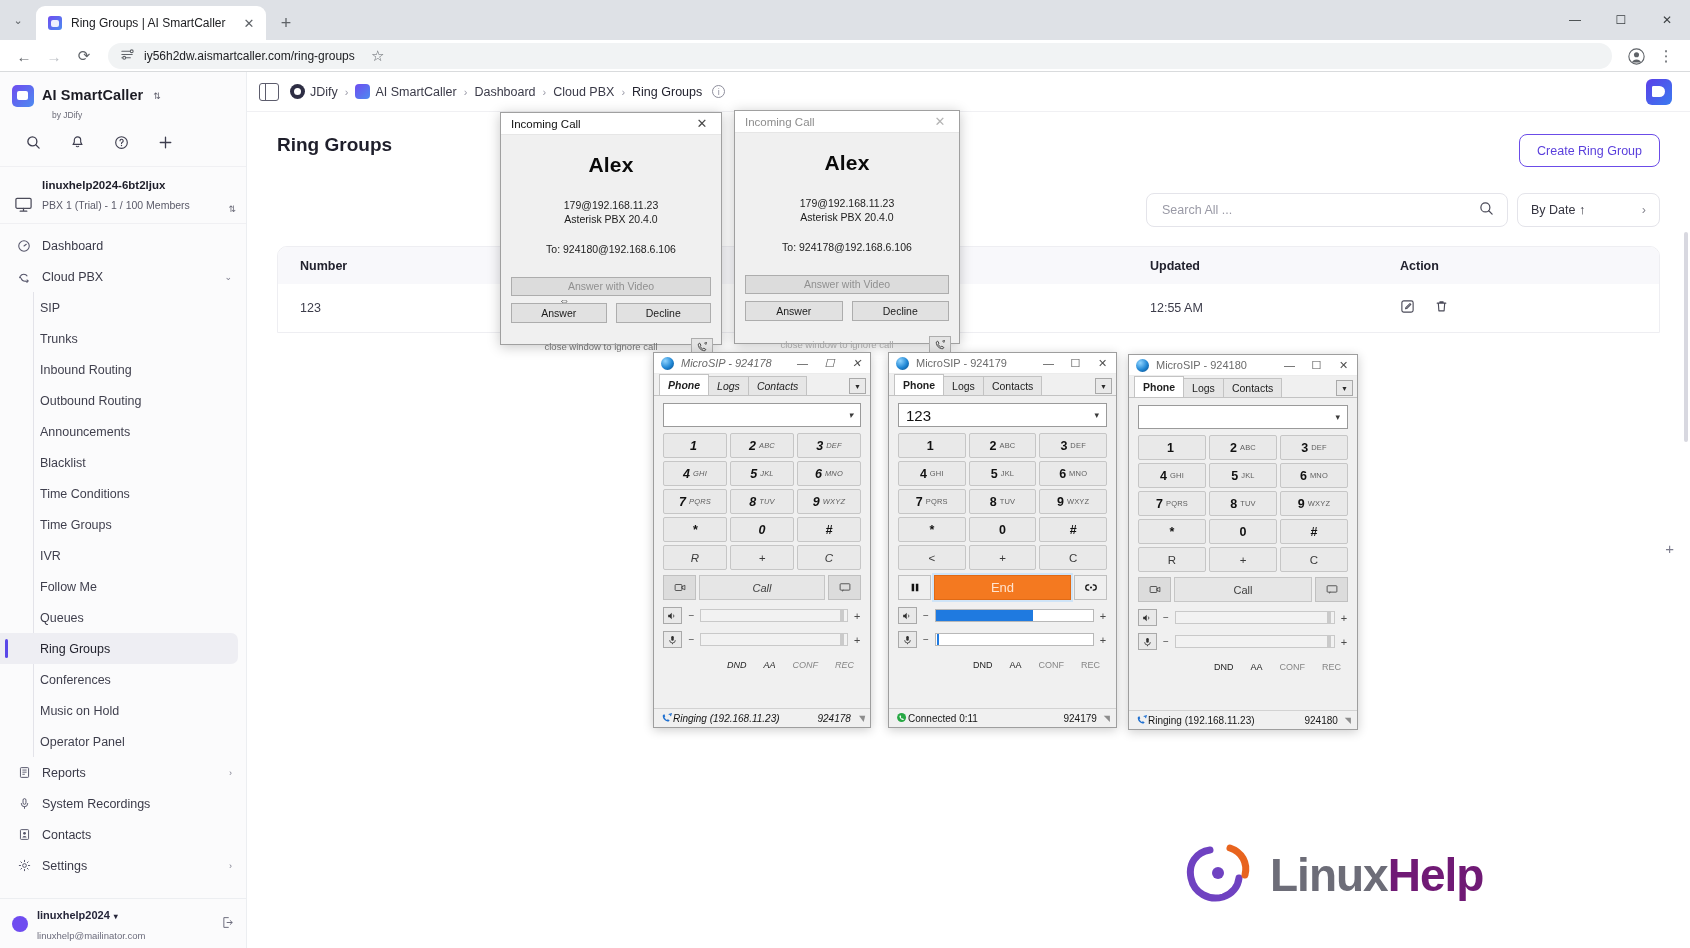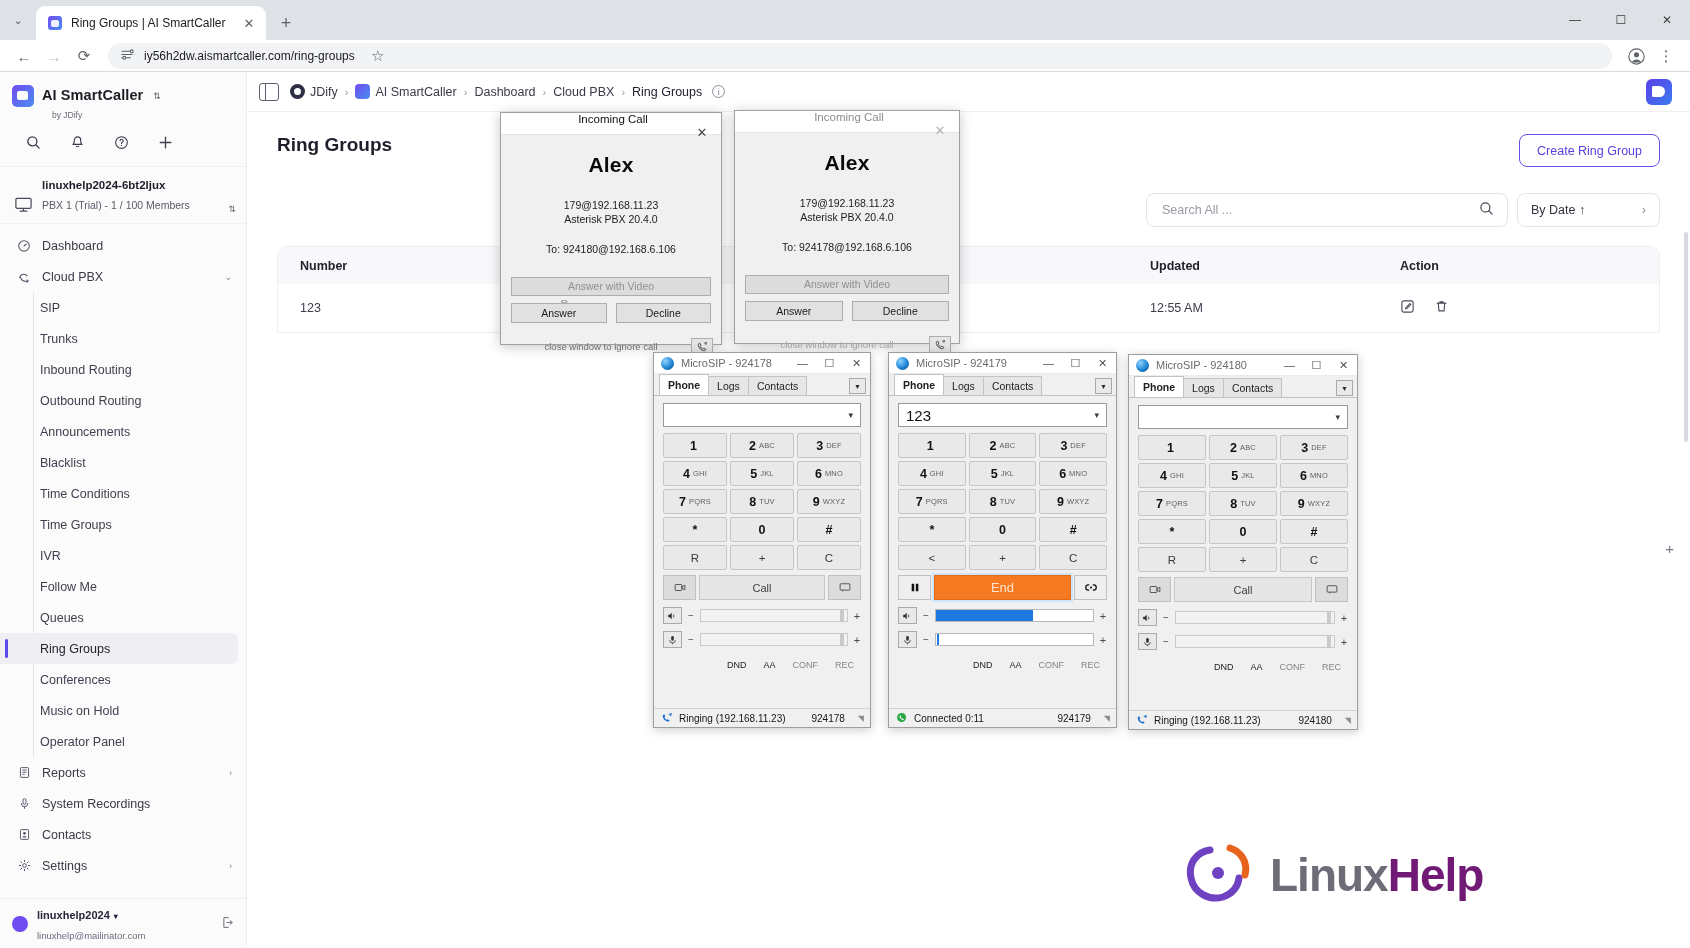--- a/index.html
+++ b/index.html
@@ -269,21 +269,20 @@
   
   .incoming{
     position:absolute; background:#f0f0f0;
     border:1px solid #a0a0a0; box-shadow:0 2px 12px rgba(0,0,0,.22);
     font-family:"Liberation Sans", sans-serif;
   }
   .inc-title{
     height:22px; background:#fff; display:flex; align-items:center;
     padding:0 6px 0 10px; font-size:11.5px; color:#101010;
     border-bottom:1px solid #e6e6e6;
-    flex-direction:column;
   }
   .inc-title.inactive{ color:#8d8d8d; }
   .inc-x{ margin-left:auto; width:26px; height:20px; display:flex; align-items:center; justify-content:center; font-size:13px; color:#4a4a4a; }
   .inc-x.inactive{ color:#b4b4b4; }
   .inc-body{ padding:18px 12px 0 12px; text-align:center; }
   .inc-name{ font-size:21px; font-weight:700; color:#0a0a0a; letter-spacing:.2px; }
   .inc-uri{ margin-top:22px; font-size:10.5px; color:#1b1b1b; line-height:1.32; }
   .inc-to{ margin-top:16px; font-size:10.5px; color:#1b1b1b; }
   .btn-win{
     border:1px solid #adadad; background:#e1e1e1; font-size:10.5px; color:#1b1b1b;
@@ -394,21 +393,21 @@
   .featrow{
     display:flex; justify-content:flex-end; gap:3px; margin-top:9px; padding-bottom:5px;
   }
   .feat{
     padding:0 7px; height:16px; font-size:9px; display:flex; align-items:center;
     color:#232323;
   }
   .feat.off{ color:#858585; }
   .statusbar{
     height:19px; background:#f0f0f0; border-top:1px solid #d2d2d2;
-    display:flex; align-items:center; padding:0 6px 0 7px; gap:6px;
+    display:flex; align-items:center; padding:0 6px 0 7px; 
   }
   .st-icon{ font-size:10px; }
   .st-text{ font-size:10px; color:#151515; }
   .st-right{ margin-left:auto; font-size:10px; color:#151515; }
   .st-grip{ margin-left:7px; font-size:8px; color:#8d8d8d; }
 </style>
 </head>
 <body>
 
 <div class="browser-tabstrip">
@@ -754,21 +753,21 @@
     <span class="inc-foot-text">close window to ignore call</span>
     <span class="inc-foot-btn">
       <svg width="12" height="12" viewBox="0 0 16 16">
           <path d="M3 4.2c0 5 3.8 8.8 8.8 8.8l1.4-1.6-2.8-1.8-1.4 1.2A8.6 8.6 0 0 1 5.4 7l1.2-1.4L4.8 2.8z" fill="none" stroke="#2a2a2a" stroke-width="1.1" stroke-linejoin="round"></path>
           <path d="M11 3l3-1-1 3" fill="none" stroke="#2a2a2a" stroke-width="1.1"></path>
         </svg>
     </span>
   </div>
 </div>
 
-<div class="msip" style="left:653px; top:352px; width:218px; height:376px;">
+<div class="msip" style="left:653px; top:352px; width:218px; height:376px;font-style:italic;">
   <div class="msip-title">
     <span class="msip-ico"></span>
     <span class="msip-label">MicroSIP - 924178</span>
     <span class="msip-wbtns">
       <span class="msip-wbtn">—</span>
       <span class="msip-wbtn">☐</span>
       <span class="msip-wbtn">✕</span>
     </span>
   </div>
   <div class="msip-tabs">

